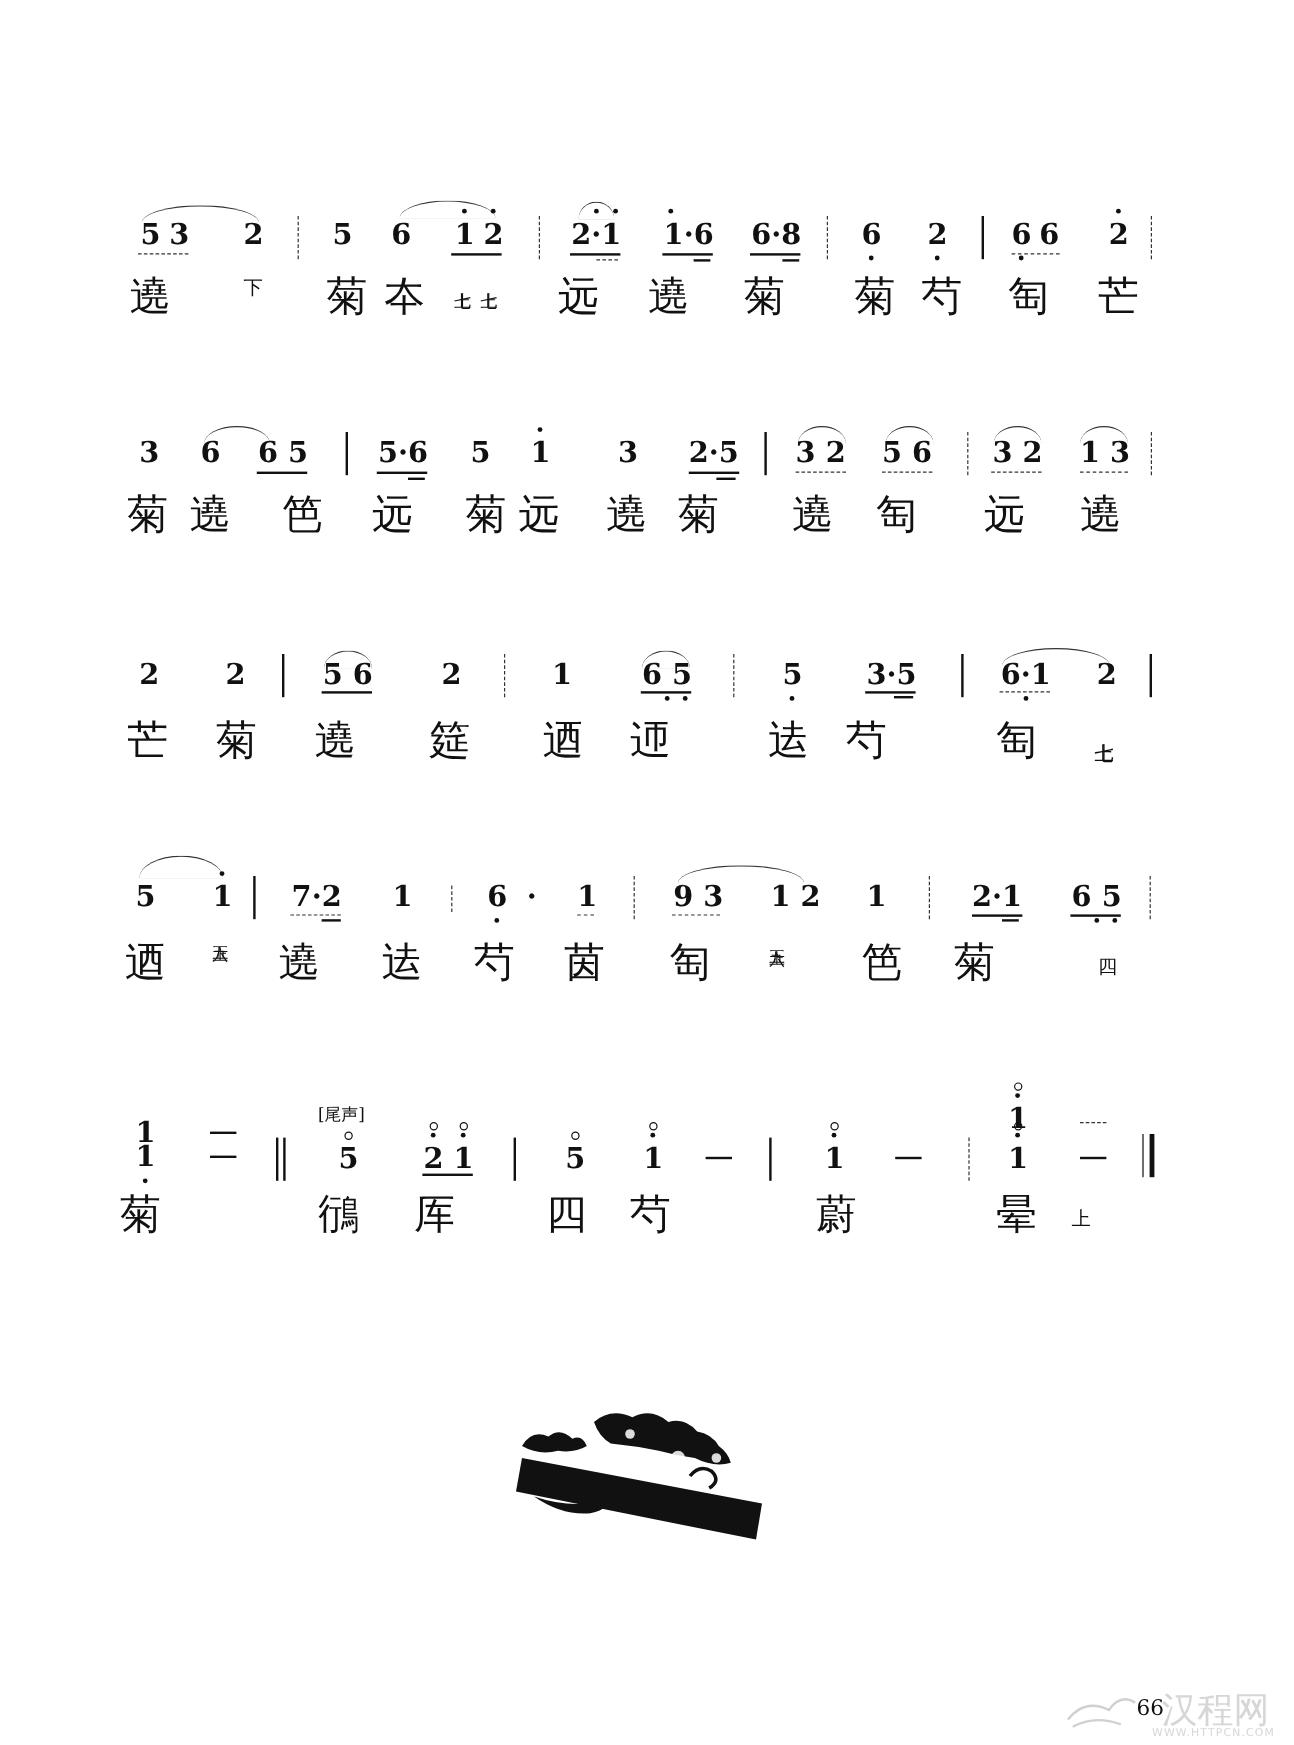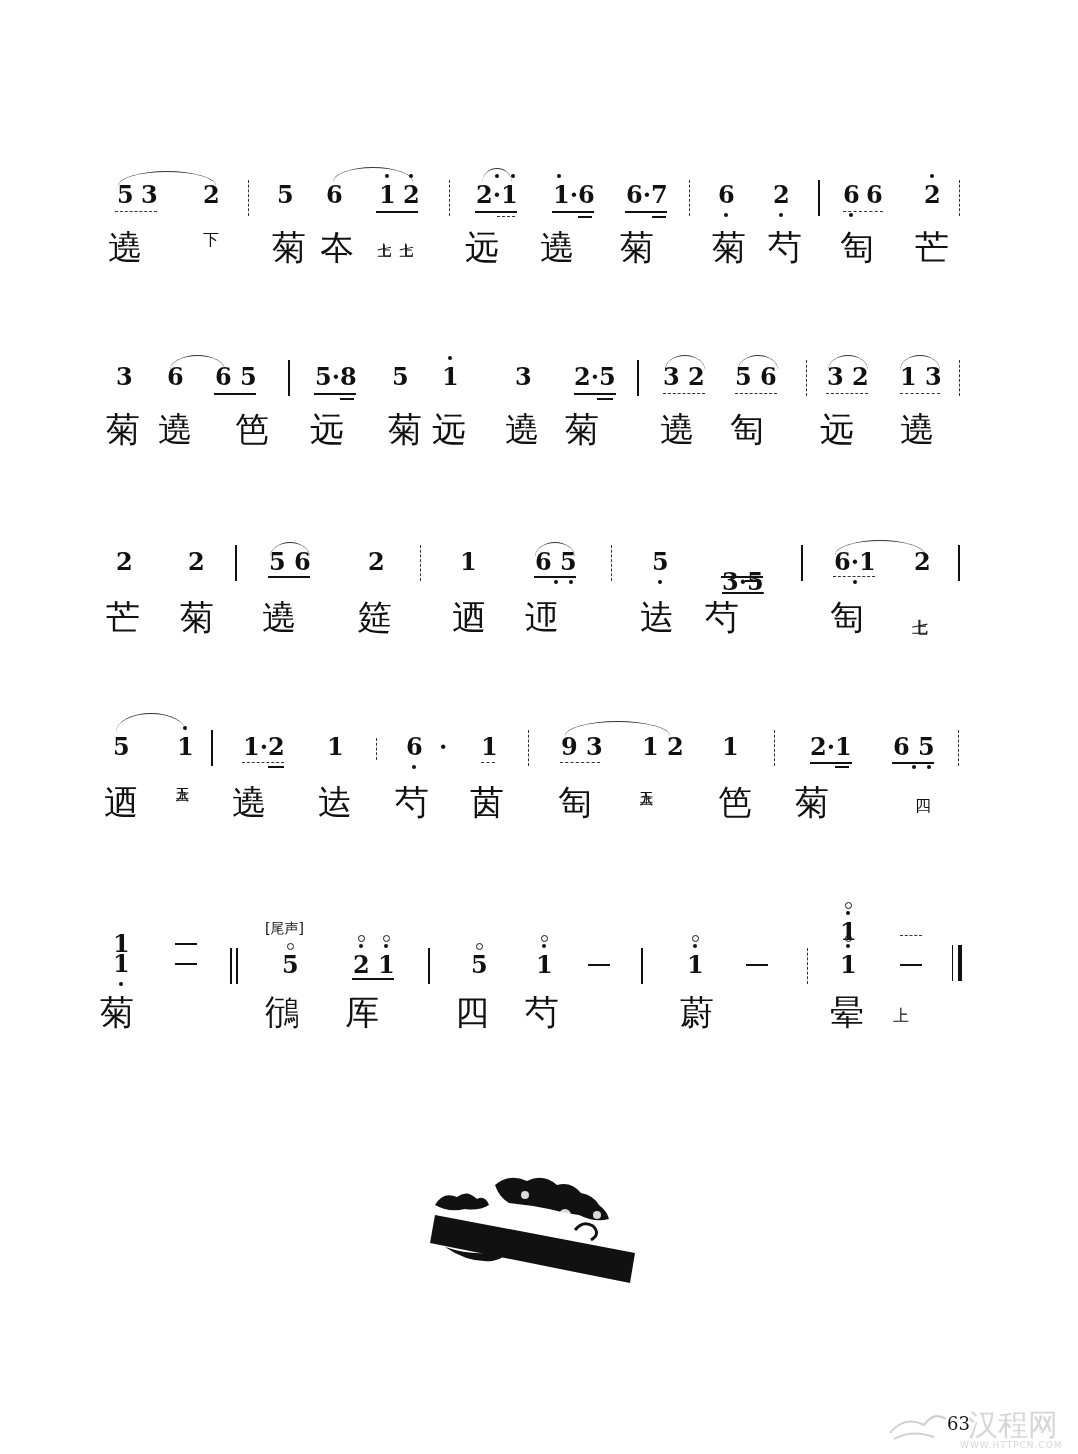--- a/index.html
+++ b/index.html
@@ -49,21 +49,21 @@
   <div class="note" style="left:403px;top:183px;">2<span class="dot-above"></span></div>
   <div class="uline" style="left:376px;top:211px;width:42px;"></div>
   <div class="bar dashed" style="left:449px;top:180px;"></div>
 
   <div class="note" style="left:476px;top:183px;">2<span class="dot-above"></span>·1<span class="dot-above" style="left:88%"></span></div>
   <div class="uline" style="left:475px;top:211px;width:42px;"></div>
   <div class="uline dashed" style="left:497px;top:216px;width:18px;"></div>
   <div class="note" style="left:553px;top:183px;">1<span class="dot-above" style="left:15%"></span>·6</div>
   <div class="uline" style="left:552px;top:211px;width:42px;"></div>
   <div class="uline" style="left:578px;top:216px;width:14px;"></div>
-  <div class="note" style="left:626px;top:183px;">6·7</div>
+  <div class="note" style="left:626px;top:183px;">6·8</div>
   <div class="uline" style="left:625px;top:211px;width:42px;"></div>
   <div class="uline" style="left:652px;top:216px;width:14px;"></div>
   <div class="bar dashed" style="left:689px;top:180px;"></div>
 
   <div class="note" style="left:718px;top:183px;">6<span class="dot-below"></span></div>
   <div class="note" style="left:773px;top:183px;">2<span class="dot-below"></span></div>
   <div class="bar" style="left:818px;top:180px;"></div>
 
   <div class="note" style="left:843px;top:183px;">6<span class="dot-below"></span></div>
   <div class="note" style="left:866px;top:183px;">6</div>
@@ -92,21 +92,21 @@
   <div class="slur" style="left:738px;top:355px;width:40px;"></div>
   <div class="slur" style="left:828px;top:355px;width:40px;"></div>
   <div class="slur" style="left:900px;top:355px;width:40px;"></div>
 
   <div class="note" style="left:116px;top:365px;">3</div>
   <div class="note" style="left:167px;top:365px;">6</div>
   <div class="note" style="left:215px;top:365px;">6 5</div>
   <div class="uline" style="left:214px;top:393px;width:42px;"></div>
   <div class="bar" style="left:288px;top:360px;"></div>
 
-  <div class="note" style="left:315px;top:365px;">5·8</div>
+  <div class="note" style="left:315px;top:365px;">5·6</div>
   <div class="uline" style="left:314px;top:393px;width:42px;"></div>
   <div class="uline" style="left:340px;top:398px;width:14px;"></div>
   <div class="note" style="left:392px;top:365px;">5</div>
   <div class="note" style="left:442px;top:365px;">1<span class="dot-above"></span></div>
   <div class="note" style="left:515px;top:365px;">3</div>
   <div class="note" style="left:574px;top:365px;">2·5</div>
   <div class="uline" style="left:574px;top:393px;width:42px;"></div>
   <div class="uline" style="left:597px;top:398px;width:16px;"></div>
   <div class="bar" style="left:637px;top:360px;"></div>
 
@@ -149,21 +149,21 @@
   <div class="uline" style="left:268px;top:576px;width:42px;"></div>
   <div class="note" style="left:368px;top:550px;">2</div>
   <div class="bar dashed" style="left:420px;top:545px;"></div>
 
   <div class="note" style="left:460px;top:550px;">1</div>
   <div class="note" style="left:535px;top:550px;">6<span class="dot-below"></span> 5<span class="dot-below" style="left:85%"></span></div>
   <div class="uline" style="left:534px;top:576px;width:42px;"></div>
   <div class="bar dashed" style="left:611px;top:545px;"></div>
 
   <div class="note" style="left:652px;top:550px;">5<span class="dot-below"></span></div>
-  <div class="note" style="left:722px;top:570px;text-decoration:underline;">3·5</div>
+  <div class="note" style="left:722px;top:550px;">3·5</div>
   <div class="uline" style="left:721px;top:576px;width:42px;"></div>
   <div class="uline" style="left:745px;top:580px;width:16px;"></div>
   <div class="bar" style="left:801px;top:545px;"></div>
 
   <div class="note" style="left:834px;top:550px;">6<span class="dot-below"></span>·1</div>
   <div class="uline dashed" style="left:833px;top:576px;width:42px;"></div>
   <div class="note" style="left:914px;top:550px;">2</div>
   <div class="bar" style="left:958px;top:545px;"></div>
 
   <div class="gong" style="left:106px;top:600px;">芒</div>
@@ -179,21 +179,21 @@
 </div>
 
 <div class="line">
   <div class="slur" style="left:116px;top:713px;width:70px;height:18px;"></div>
   <div class="slur" style="left:565px;top:721px;width:105px;"></div>
 
   <div class="note" style="left:113px;top:735px;">5</div>
   <div class="note" style="left:177px;top:735px;">1<span class="dot-above"></span></div>
   <div class="bar" style="left:211px;top:730px;"></div>
 
-  <div class="note" style="left:243px;top:735px;">1·2</div>
+  <div class="note" style="left:243px;top:735px;">7·2</div>
   <div class="uline dashed" style="left:242px;top:762px;width:42px;"></div>
   <div class="uline" style="left:268px;top:766px;width:16px;"></div>
   <div class="note" style="left:327px;top:735px;">1</div>
   <div class="bar dashed" style="left:376px;top:738px;height:22px;"></div>
 
   <div class="note" style="left:406px;top:735px;">6<span class="dot-below"></span></div>
   <div class="note" style="left:439px;top:735px;">·</div>
   <div class="note" style="left:481px;top:735px;">1</div>
   <div class="uline dashed" style="left:481px;top:762px;width:14px;"></div>
   <div class="bar dashed" style="left:528px;top:730px;"></div>
@@ -281,15 +281,15 @@
       <path d="M150 55 q8 -10 18 -4 q8 8 -2 14"></path>
     </g>
   </svg>
 </div>
 
 <div class="watermark" style="left:888px;top:1405px;width:60px;height:40px;">
   <svg width="60" height="40" viewBox="0 0 60 40">
       <path d="M2 28 q14 -18 34 -8 q10 -14 22 -6 M6 34 q18 -10 40 -2" fill="none" stroke="#d0d0d0" stroke-width="2"></path>
     </svg>
 </div>
-<div class="page-num" style="left:947px;top:1413px;">63</div>
+<div class="page-num" style="left:947px;top:1413px;">66</div>
 <div class="watermark" style="left:968px;top:1405px;font-size:30px;">汉程网</div>
 <div class="watermark" style="left:960px;top:1440px;font-size:9px;letter-spacing:1px;">WWW.HTTPCN.COM</div>
 
 </body></html>

